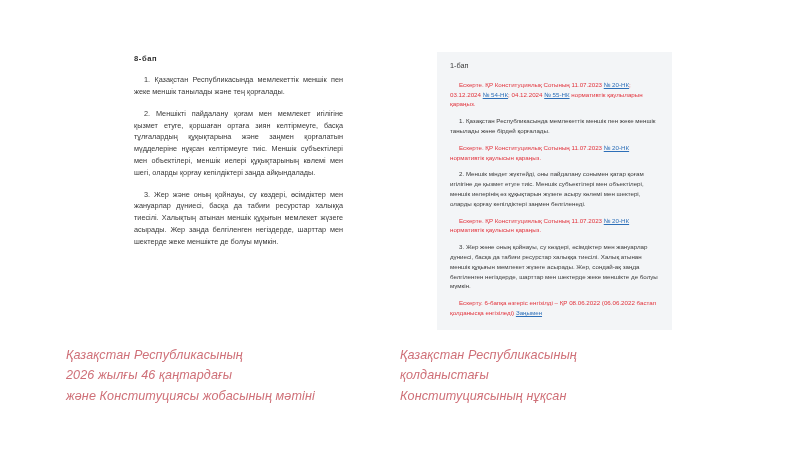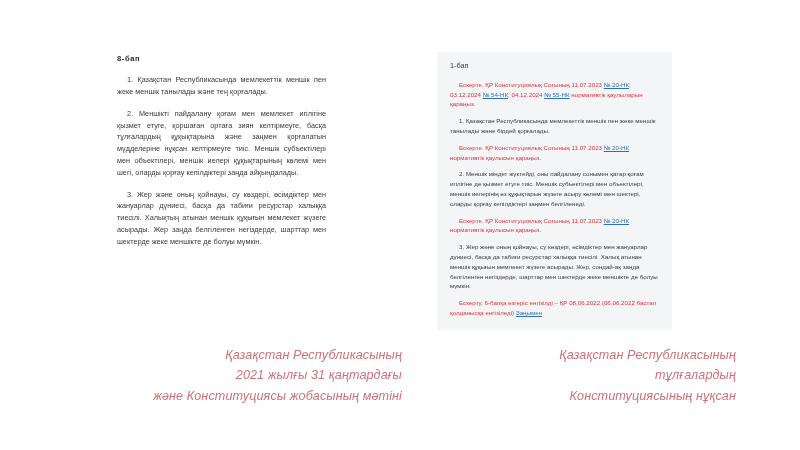--- a/index.html
+++ b/index.html
@@ -17,21 +17,21 @@
   }
 
   .slide {
     position: absolute;
     inset: 0;
   }
 
   
   .col-left {
     position: absolute;
-    left: 117px;
+    left: 134px;
     top: 54px;
     width: 209px;
   }
   .article-heading {
     font-size: 7.6px;
     font-weight: bold;
     color: #2f2f2f;
     letter-spacing: 0.6px;
     margin: 0 0 11px 0;
     line-height: 1.2;
@@ -87,21 +87,21 @@
     text-decoration: underline;
     white-space: nowrap;
   }
   .note-last {
     margin-bottom: 0;
   }
 
   
   .caption {
     position: absolute;
-    text-align: right;
+    text-align: left;
     font-style: italic;
     font-size: 12.6px;
     line-height: 1.62;
     color: #cf7078;
     letter-spacing: 0.1px;
   }
   .caption-left {
     left: 66px;
     top: 345px;
     width: 336px;
@@ -137,23 +137,23 @@
         <p class="note"><span>Ескерте. ҚР Конституциялық Сотының 11.07.2023 </span><span class="lnk">№ 20-НК</span><span> нормативтік қаулысын қараңыз.</span></p>
         <p class="para-right">2. Меншік міндет жүктейді, оны пайдалану сонымен қатар қоғам игілігіне де қызмет етуге тиіс. Меншік субъектілері мен объектілері, меншік иелерінің өз құқықтарын жүзеге асыру көлемі мен шектері, оларды қорғау кепілдіктері заңмен белгіленеді.</p>
         <p class="note"><span>Ескерте. ҚР Конституциялық Сотының 11.07.2023 </span><span class="lnk">№ 20-НК</span><span> нормативтік қаулысын қараңыз.</span></p>
         <p class="para-right">3. Жер және оның қойнауы, су көздері, өсімдіктер мен жануарлар дүниесі, басқа да табиғи ресурстар халыққа тиесілі. Халық атынан меншік құқығын мемлекет жүзеге асырады. Жер, сондай-ақ заңда белгіленген негіздерде, шарттар мен шектерде жеке меншікте де болуы мүмкін.</p>
         <p class="note note-last"><span>Ескерту. 6-бапқа өзгеріс енгізілді – ҚР 08.06.2022 (06.06.2022 бастап қолданысқа енгізіледі) </span><span class="lnk">Заңымен</span></p>
       </div>
   </div>
 
   <div class="caption caption-left">
     <span>Қазақстан Республикасының</span>
-    <span>2021 жылғы 31 қаңтардағы</span>
+    <span>2026 жылғы 46 қаңтардағы</span>
     <span>және Конституциясы жобасының мәтіні</span>
   </div>
 
   <div class="caption caption-right">
     <span>Қазақстан Республикасының</span>
-    <span>тұлғалардың</span>
+    <span>қолданыстағы</span>
     <span>Конституциясының нұқсан</span>
   </div>
 
 </div>
 
 </body></html>

